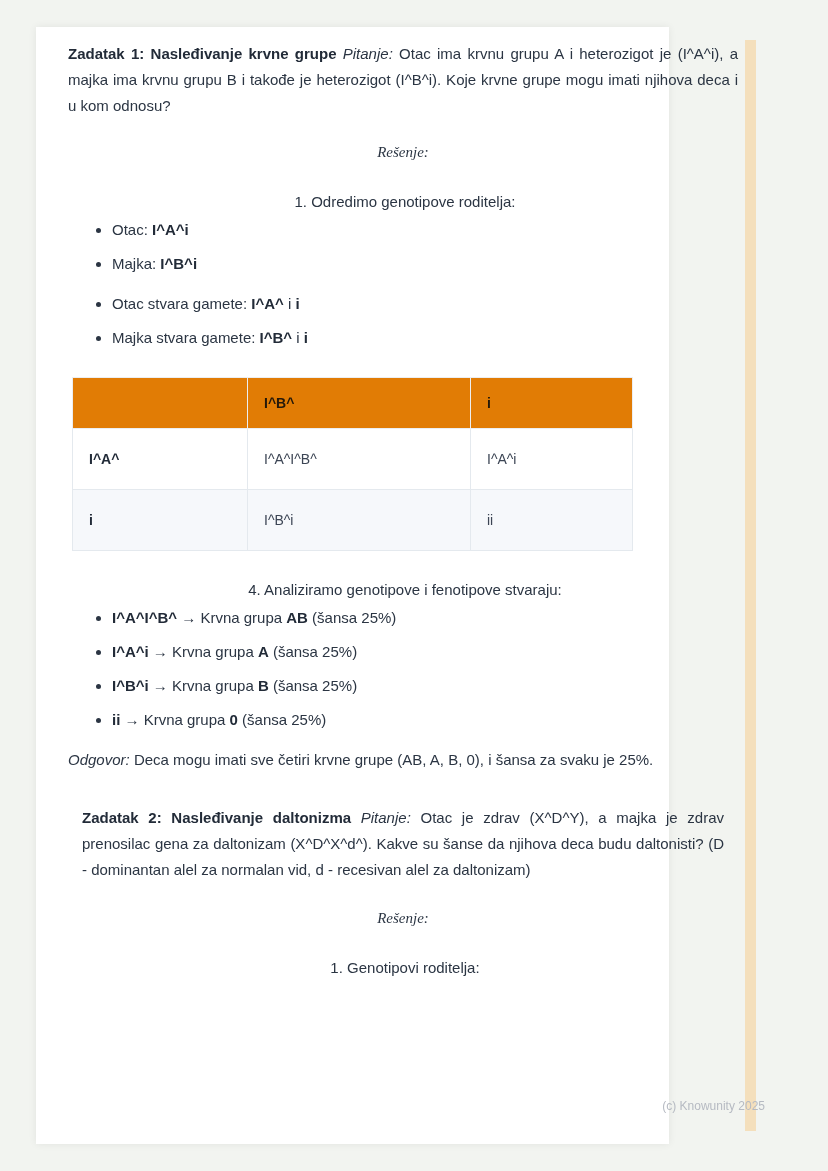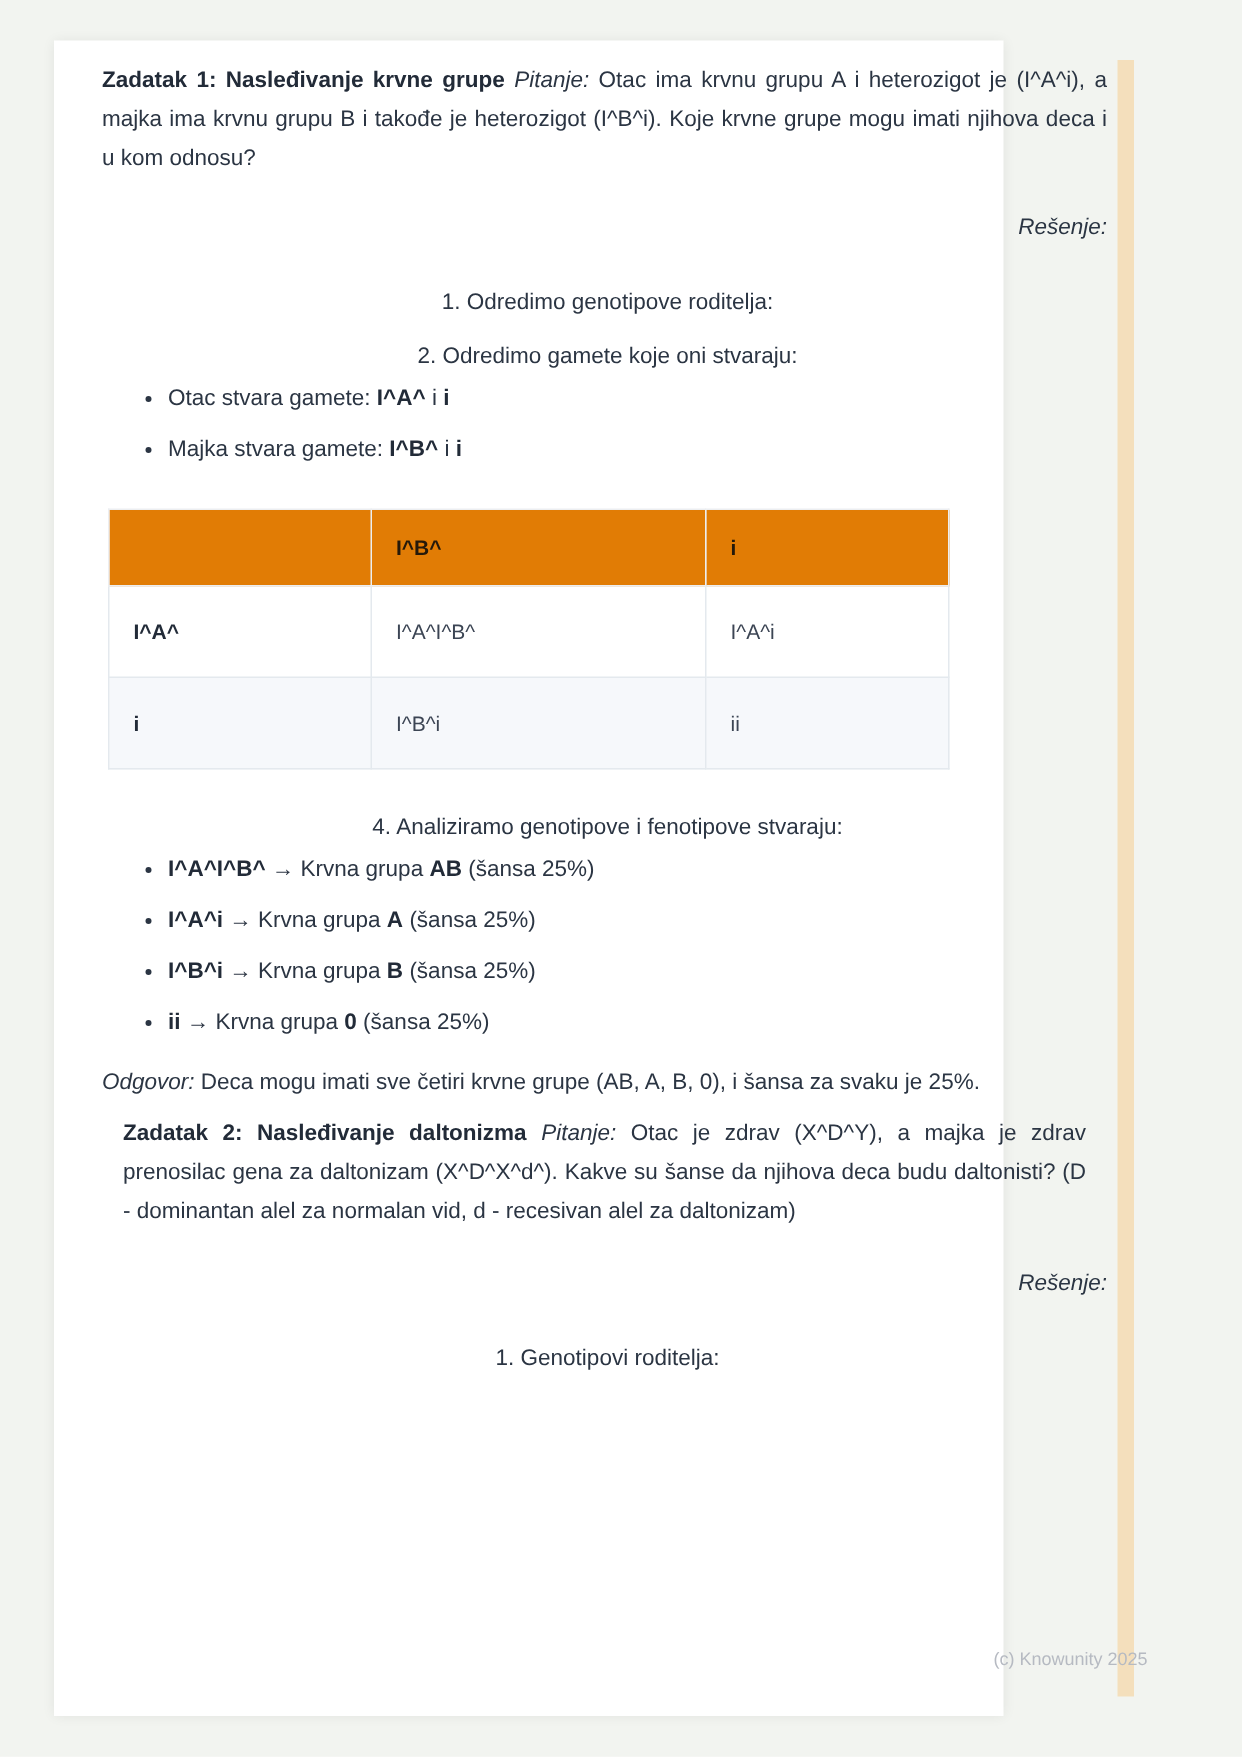--- a/index.html
+++ b/index.html
@@ -18,40 +18,40 @@
     position: absolute; left: 709px; top: 13px; width: 11px; height: 1091px;
     background: #f4dfbc;
   }
   .content {
     position: absolute; left: 32px; top: 14px; width: 670px;
     color: #2b3543; font-size: 15px; line-height: 26px;
   }
   .para { margin: 0 0 20px; text-align: justify; }
   strong, th, .rowhead { color: #222b38; }
   em { font-style: italic; }
-  .solution-label { margin: 0 0 24px; text-align: right; }
+  .solution-label { margin: 0 0 24px; text-align: center; font-family: Liberation Serif, serif; }
   .step { padding-left: 4px; margin: 0 0 10px; }
   .step-label { margin: 0 0 2px; text-align: center; }
   ul.bullets { list-style: disc; margin: 2px 0 14px; padding-left: 40px; }
   ul.bullets li { margin: 0 0 8px; }
   table.punnett {
     border-collapse: collapse; width: 560px; margin: 26px 0 26px 4px;
     font-size: 14px; color: #3c4554; table-layout: fixed;
   }
   .punnett col.c1 { width: 175px; }
   .punnett col.c2 { width: 223px; }
   .punnett col.c3 { width: 162px; }
   .punnett th, .punnett td {
     border: 1px solid #e4e9ee; padding: 12px 16px; text-align: left; vertical-align: middle;
   }
   .punnett thead th { background: #e17c05; color: #25190a; font-weight: 700; height: 47px; border-color: #eceef1; }
   .punnett td { height: 61px; background: #ffffff; }
   .punnett tr.alt td { background: #f6f8fb; }
   .punnett td.rowhead { font-weight: 700; }
-  .answer-para { margin: 4px 0 8px; text-align: justify; }
+  .answer-para { margin: 4px 0 32px; text-align: justify; }
   .task2-para { margin: 0 14px 22px; text-align: justify; }
   .watermark {
     position: absolute; right: 63px; top: 1099px;
     font-size: 12px; line-height: 14px; color: #b6bac2;
   }
 </style>
 </head>
 <body>
 
 <div class="page">
@@ -59,24 +59,27 @@
     <div class="stripe"></div>
 
     <div class="content">
 
       <p class="para"><strong>Zadatak 1: Nasleđivanje krvne grupe</strong> <em>Pitanje:</em> <span>Otac ima krvnu grupu A i heterozigot je (I^A^i), a majka ima krvnu grupu B i takođe je heterozigot (I^B^i). Koje krvne grupe mogu imati njihova deca i u kom odnosu?</span></p>
 
       <p class="para solution-label"><em>Rešenje:</em></p>
 
       <div class="step">
         <p class="step-label"><span>1.</span> <span>Odredimo genotipove roditelja:</span></p>
+        <ul class="bullets">
+          <li><span>Otac: </span><strong>I^A^i</strong></li>
+          <li><span>Majka: </span><strong>I^B^i</strong></li>
+        </ul>
       </div>
 
       <div class="step">
-        <p class="step-label"><span>2.</span> <span>Odredimo gamete koje oni stvaraju:</span></p>
         <ul class="bullets">
           <li><span>Otac stvara gamete: </span><strong>I^A^</strong><span> i </span><strong>i</strong></li>
           <li><span>Majka stvara gamete: </span><strong>I^B^</strong><span> i </span><strong>i</strong></li>
         </ul>
       </div>
 
 
       <table class="punnett">
         <colgroup>
             <col class="c1">

